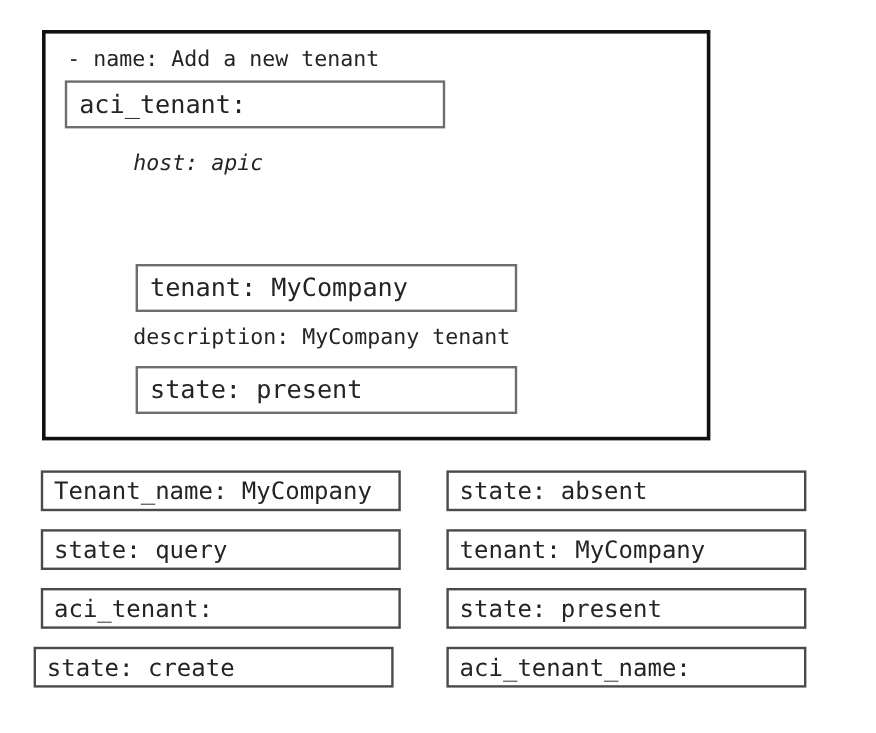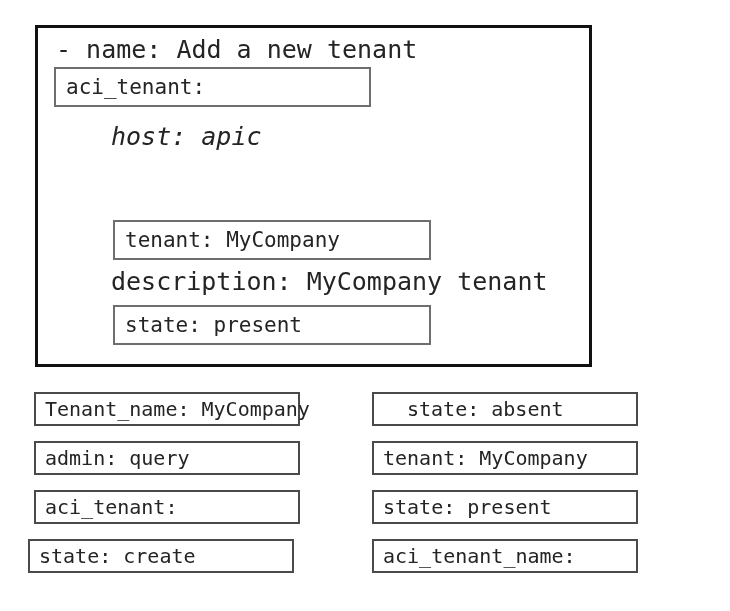--- a/index.html
+++ b/index.html
@@ -23,21 +23,21 @@
     top: 25px;
     width: 557px;
     height: 342px;
     border: 3px solid #111111;
     background: #ffffff;
     box-sizing: border-box;
   }
 
   .code-line {
     position: absolute;
-    font-size: 25px;
+    font-size: 18px;
     line-height: 29px;
     letter-spacing: 0px;
     white-space: pre;
     color: #242424;
   }
 
   
   .blank-field {
     position: absolute;
     border: 2px solid #6e6e6e;
@@ -50,21 +50,21 @@
     font-size: 21px;
     line-height: 24px;
     white-space: pre;
     padding-left: 10px;
     color: #242424;
   }
 
   
   .option-box {
     position: absolute;
-    width: 266px;
+    width: 300px;
     height: 34px;
     border: 2px solid #4a4a4a;
     background: #ffffff;
     box-sizing: border-box;
     display: flex;
     align-items: center;
   }
   .option-box > span {
     font-size: 20px;
     line-height: 22px;
@@ -98,32 +98,32 @@
     <span>state: present</span>
   </div>
 
 </div>
 
 <div class="option-box" style="left:34px; top:392px;">
   <span>Tenant_name: MyCompany</span>
 </div>
 
 <div class="option-box" style="left:34px; top:441px;">
-  <span>admin: query</span>
+  <span>state: query</span>
 </div>
 
 <div class="option-box" style="left:34px; top:490px;">
   <span>aci_tenant:</span>
 </div>
 
 <div class="option-box" style="left:28px; top:539px;">
   <span>state: create</span>
 </div>
 
-<div class="option-box" style="left:372px; top:392px;padding-left:24px;">
+<div class="option-box" style="left:372px; top:392px;">
   <span>state: absent</span>
 </div>
 
 <div class="option-box" style="left:372px; top:441px;">
   <span>tenant: MyCompany</span>
 </div>
 
 <div class="option-box" style="left:372px; top:490px;">
   <span>state: present</span>
 </div>

